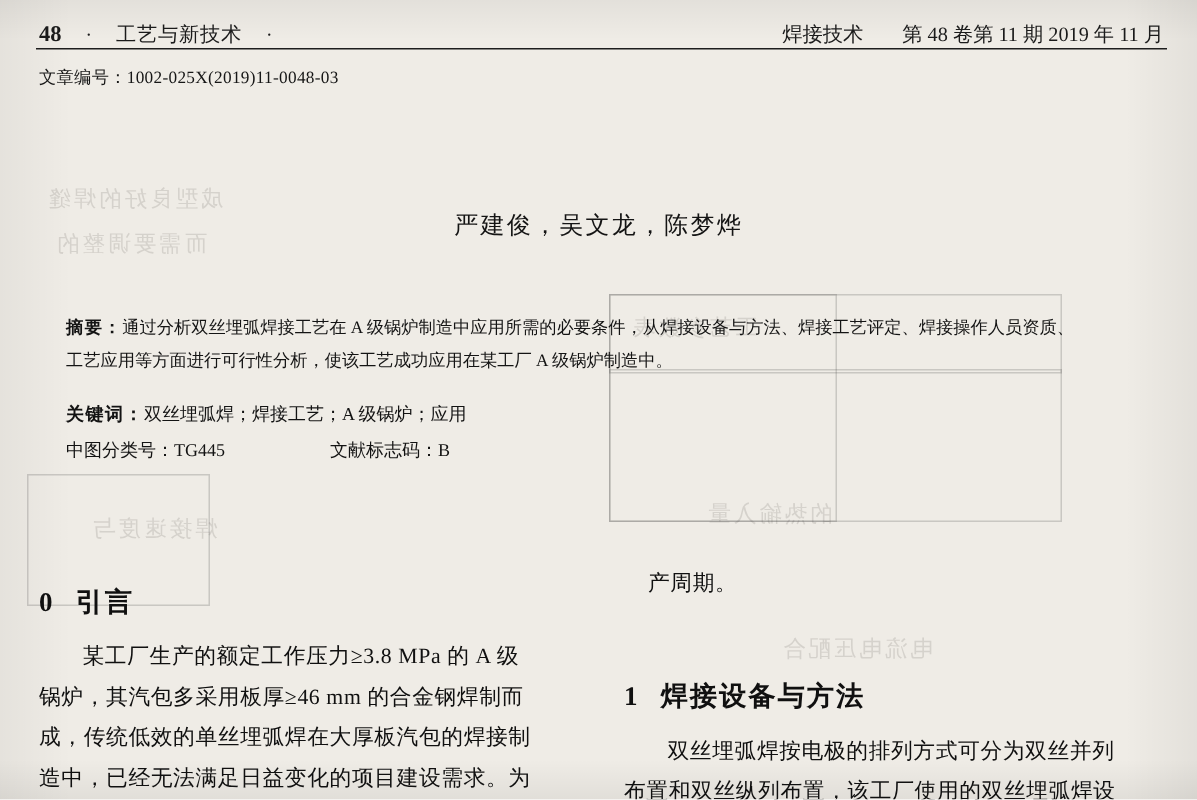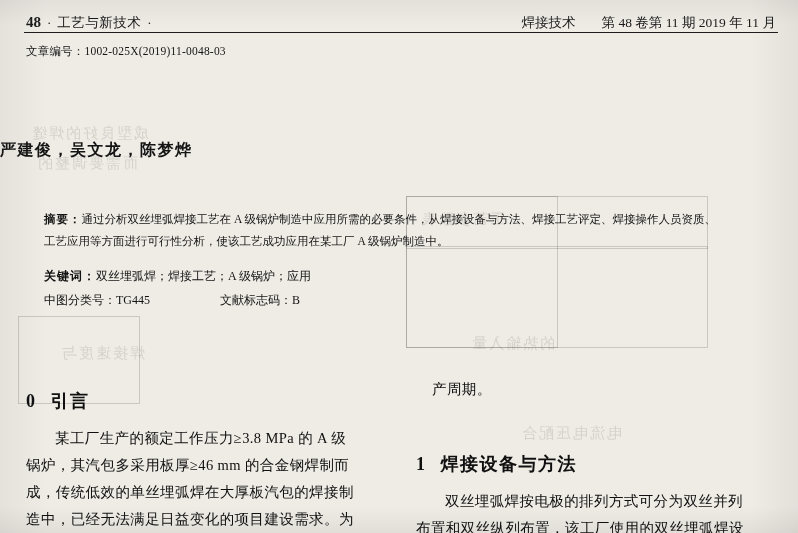--- a/index.html
+++ b/index.html
@@ -50,21 +50,21 @@
     height: 26px;
     display: flex;
     align-items: center;
     justify-content: space-between;
     font-size: 13.5px;
     color: #1b1b1b;
   }
   .runhead-left {
     display: flex;
     align-items: baseline;
-    gap: 6px;
+    gap: 16px;
   }
   .runhead-page {
     font-size: 15px;
     font-weight: bold;
   }
   .runhead-dot {
     font-size: 13px;
   }
   .runhead-journal {
     font-size: 13.5px;
@@ -103,23 +103,23 @@
     font-weight: bold;
     letter-spacing: 2px;
     color: #0c0c0c;
     font-family: "DejaVu Sans", sans-serif;
   }
   .authors {
     position: absolute;
     left: 0;
     right: 0;
     top: 140px;
-    text-align: left;
+    text-align: center;
     font-size: 16px;
-    font-weight: bold;
+    font-weight: normal;
     letter-spacing: 1.5px;
     color: #141414;
     font-family: "DejaVu Sans", sans-serif;
   }
   .affil {
     position: absolute;
     left: 0;
     right: 0;
     top: 172px;
     text-align: center;

